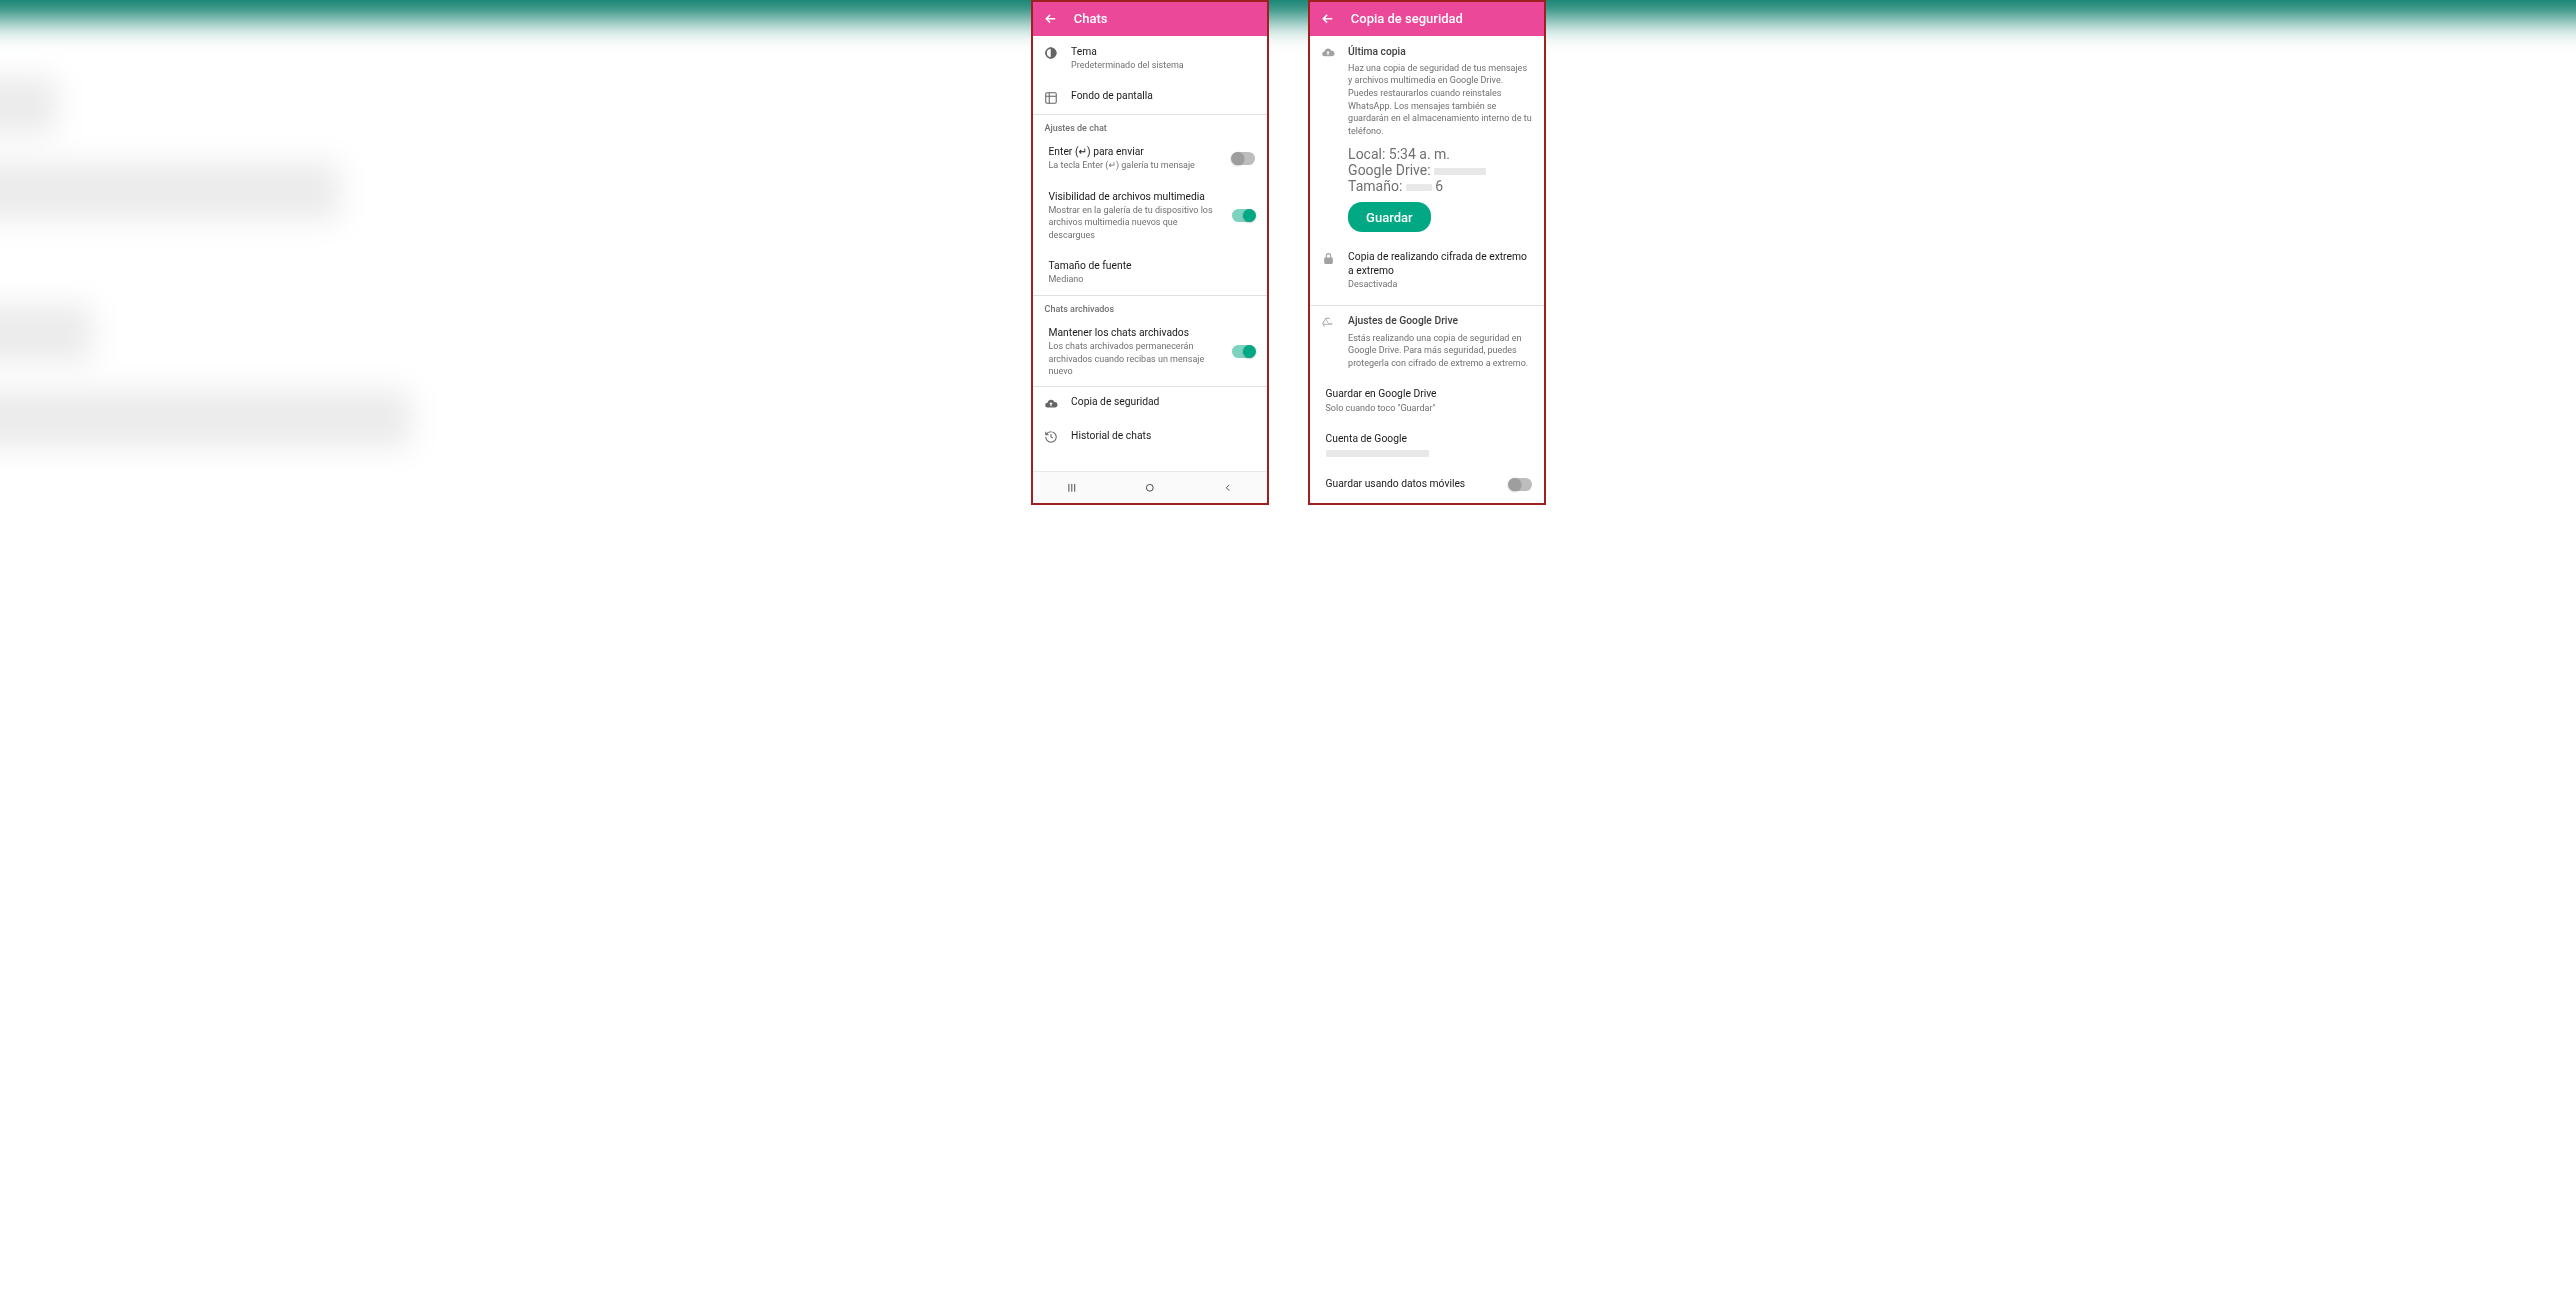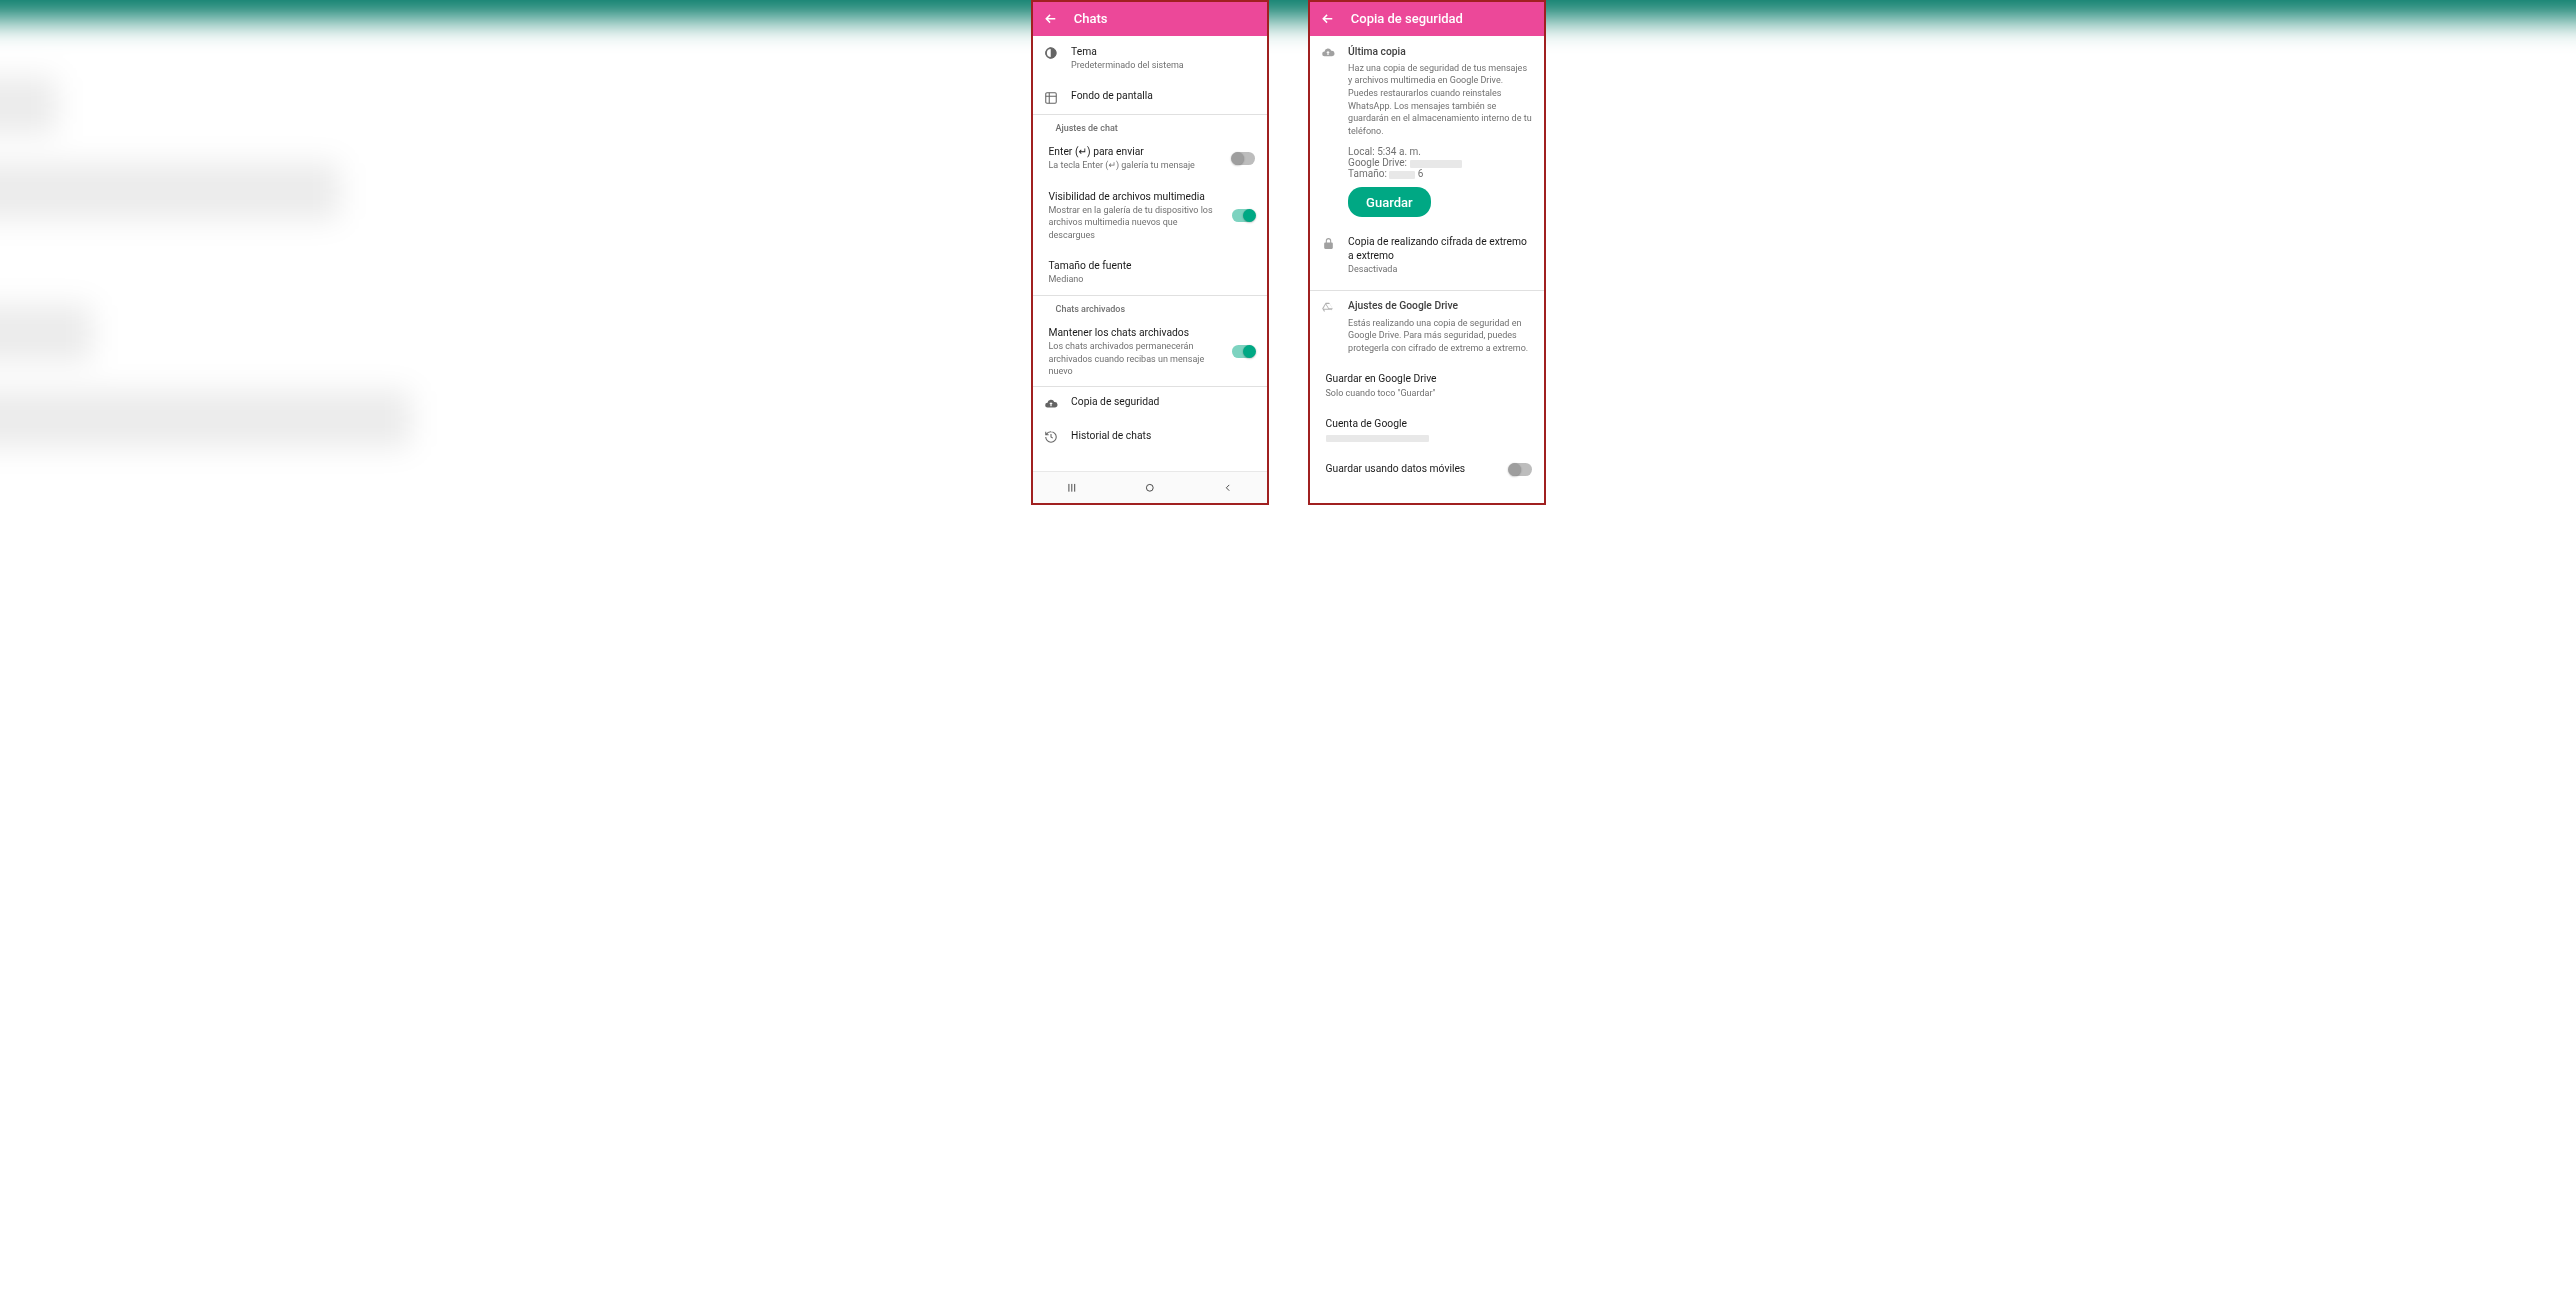--- a/index.html
+++ b/index.html
@@ -21,33 +21,33 @@
     
     .list-item { display: flex; align-items: flex-start; padding: 9px 11.6px; gap: 13px; }
     .list-item.no-icon { padding-left: 16px; align-items: center; }
     .list-icon { width: 14px; height: 14px; color: #646464; flex-shrink: 0; display: flex; align-items: center; justify-content: center; margin-top: 1.3px; }
     .list-text { flex: 1; min-width: 0; }
     .list-title { font-size: 10.3px; color: #1a1a1a; line-height: 1.3; }
     .list-subtitle { font-size: 9px; color: #707070; margin-top: 1.3px; line-height: 1.35; }
     .list-desc { font-size: 9px; color: #707070; margin-top: 3.9px; line-height: 1.4; }
     
     .section-header { font-size: 9px; color: #707070; padding: 9px 11.6px 2.6px; font-weight: 500; }
-    .section-header.indent { padding-left: 23px; }
+    .section-header.indent { padding-left: 12px; }
     
     .divider { height: 0.6px; background: #e0e0e0; margin: 0; }
     
     .toggle { width: 23px; height: 13px; border-radius: 6.4px; position: relative; flex-shrink: 0; margin-top: 1.3px; }
     .toggle.off { background: #bdbdbd; }
     .toggle.off::after { content: ''; position: absolute; width: 13px; height: 13px; border-radius: 50%; background: #9e9e9e; left: -1.3px; top: 0; box-shadow: 0 0.6px 1.9px rgba(0,0,0,0.3); }
     .toggle.on { background: #7dd3c0; }
     .toggle.on::after { content: ''; position: absolute; width: 13px; height: 13px; border-radius: 50%; background: #00a884; right: -1.3px; top: 0; box-shadow: 0 0.6px 1.9px rgba(0,0,0,0.3); }
     
     .pill-button { background: #00a884; color: #fff; border: none; border-radius: 14px; padding: 7.7px 18px; font-size: 13px; font-weight: 500; margin-top: 7.7px; cursor: pointer; }
     
-    .info-row { font-size: 10px; color: #707070; margin-top: 0; }
+    .info-row { font-size: 14px; color: #707070; margin-top: 0; }
     
     .nav-bar { display: flex; justify-content: space-around; align-items: center; padding: 7.7px 0; background: #fafafa; border-top: 0.6px solid #e8e8e8; }
     .nav-btn { width: 15.5px; height: 15.5px; display: flex; align-items: center; justify-content: center; color: #444; }
     
     .redacted { display: inline-block; width: 52px; height: 7.7px; background: #e8e8e8; border-radius: 1.3px; vertical-align: middle; filter: blur(0.6px); }
     
     svg { display: block; }
   </style>
 </head>
 <body>

